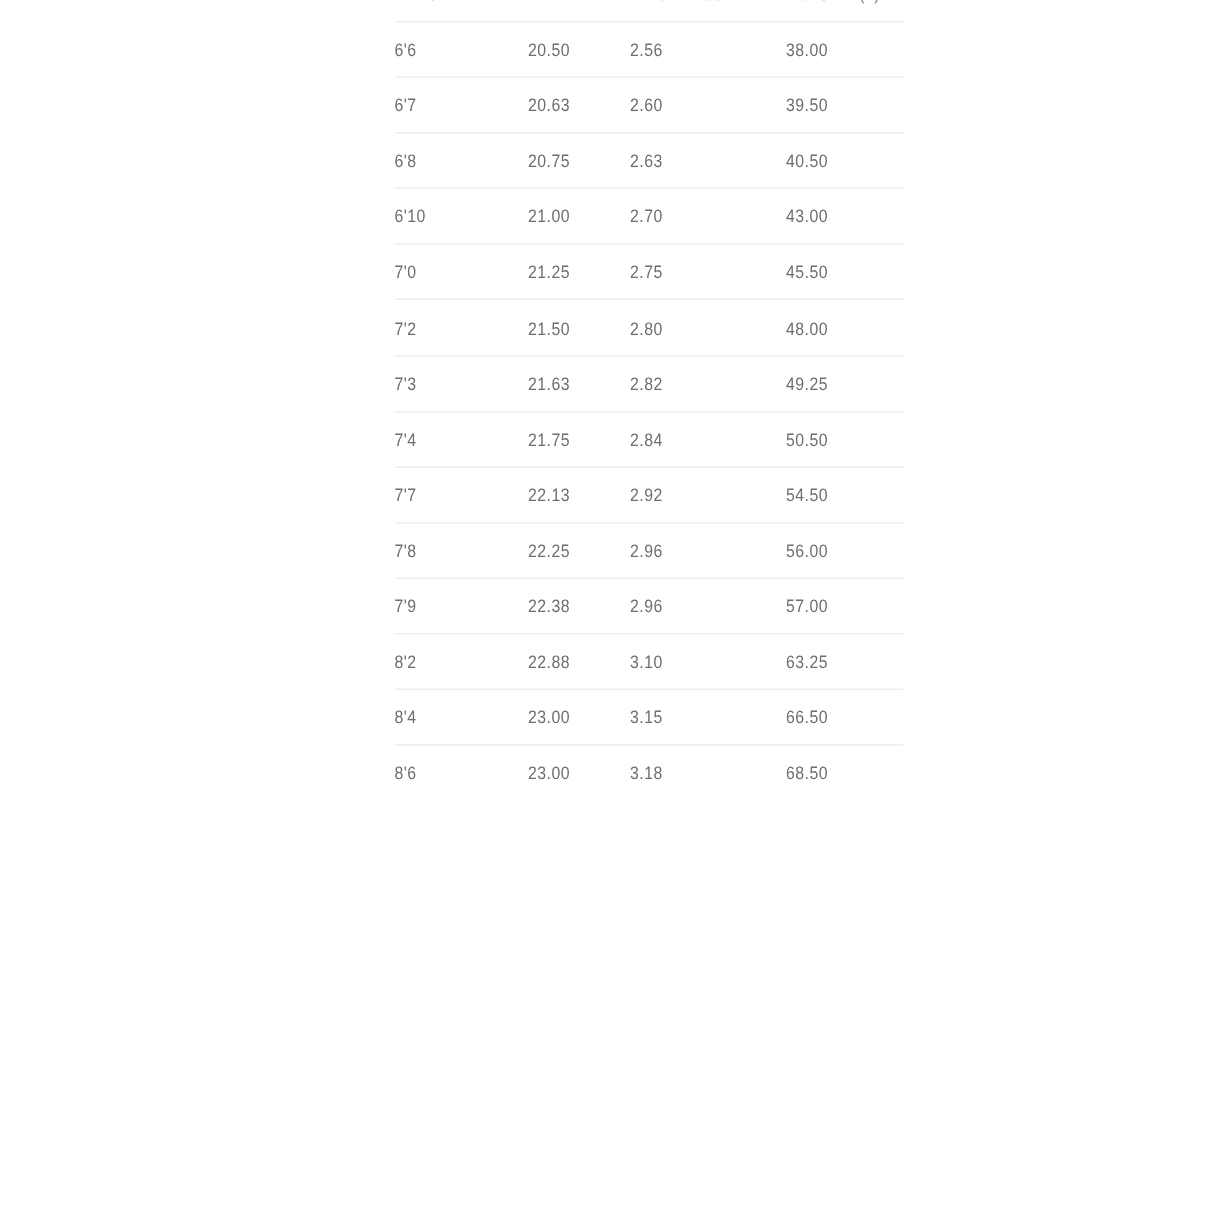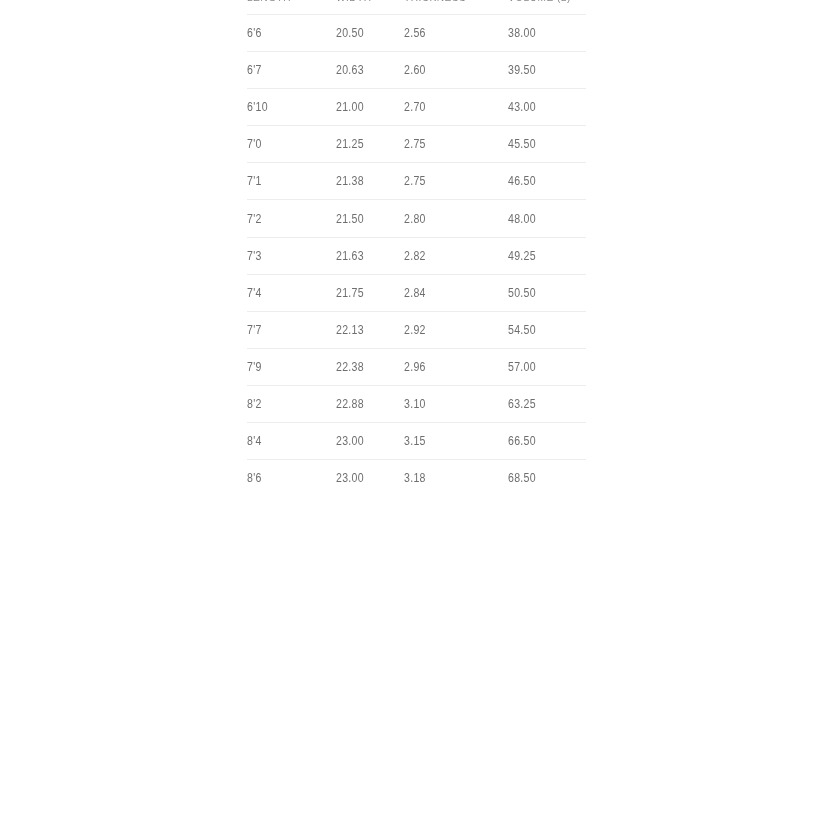--- a/index.html
+++ b/index.html
@@ -11,21 +11,21 @@
     width: 820px;
     height: 820px;
     overflow: hidden;
     font-family: "Liberation Sans", sans-serif;
     -webkit-font-smoothing: antialiased;
   }
 
   
   #viewport {
     position: absolute;
-    left: 0;
+    left: 16px;
     top: 0;
     width: 768px;
     height: 820px;
     overflow: hidden;
     background: #ffffff;
   }
 
   #table-scroll {
     position: absolute;
     left: 0;
@@ -108,36 +108,36 @@
             <td><span class="cellv">2.56</span></td>
             <td><span class="cellv">38.00</span></td>
           </tr>
           <tr>
             <td><span class="cellv">6'7</span></td>
             <td><span class="cellv">20.63</span></td>
             <td><span class="cellv">2.60</span></td>
             <td><span class="cellv">39.50</span></td>
           </tr>
           <tr>
+            <td><span class="cellv">6'8</span></td>
+            <td><span class="cellv">20.75</span></td>
+            <td><span class="cellv">2.63</span></td>
+            <td><span class="cellv">40.50</span></td>
+          </tr>
+          <tr>
             <td><span class="cellv">6'10</span></td>
             <td><span class="cellv">21.00</span></td>
             <td><span class="cellv">2.70</span></td>
             <td><span class="cellv">43.00</span></td>
           </tr>
           <tr>
             <td><span class="cellv">7'0</span></td>
             <td><span class="cellv">21.25</span></td>
             <td><span class="cellv">2.75</span></td>
             <td><span class="cellv">45.50</span></td>
-          </tr>
-          <tr>
-            <td><span class="cellv">7'1</span></td>
-            <td><span class="cellv">21.38</span></td>
-            <td><span class="cellv">2.75</span></td>
-            <td><span class="cellv">46.50</span></td>
           </tr>
           <tr>
             <td><span class="cellv">7'2</span></td>
             <td><span class="cellv">21.50</span></td>
             <td><span class="cellv">2.80</span></td>
             <td><span class="cellv">48.00</span></td>
           </tr>
           <tr>
             <td><span class="cellv">7'3</span></td>
             <td><span class="cellv">21.63</span></td>
@@ -148,20 +148,26 @@
             <td><span class="cellv">7'4</span></td>
             <td><span class="cellv">21.75</span></td>
             <td><span class="cellv">2.84</span></td>
             <td><span class="cellv">50.50</span></td>
           </tr>
           <tr>
             <td><span class="cellv">7'7</span></td>
             <td><span class="cellv">22.13</span></td>
             <td><span class="cellv">2.92</span></td>
             <td><span class="cellv">54.50</span></td>
+          </tr>
+          <tr>
+            <td><span class="cellv">7'8</span></td>
+            <td><span class="cellv">22.25</span></td>
+            <td><span class="cellv">2.96</span></td>
+            <td><span class="cellv">56.00</span></td>
           </tr>
           <tr>
             <td><span class="cellv">7'9</span></td>
             <td><span class="cellv">22.38</span></td>
             <td><span class="cellv">2.96</span></td>
             <td><span class="cellv">57.00</span></td>
           </tr>
           <tr>
             <td><span class="cellv">8'2</span></td>
             <td><span class="cellv">22.88</span></td>

